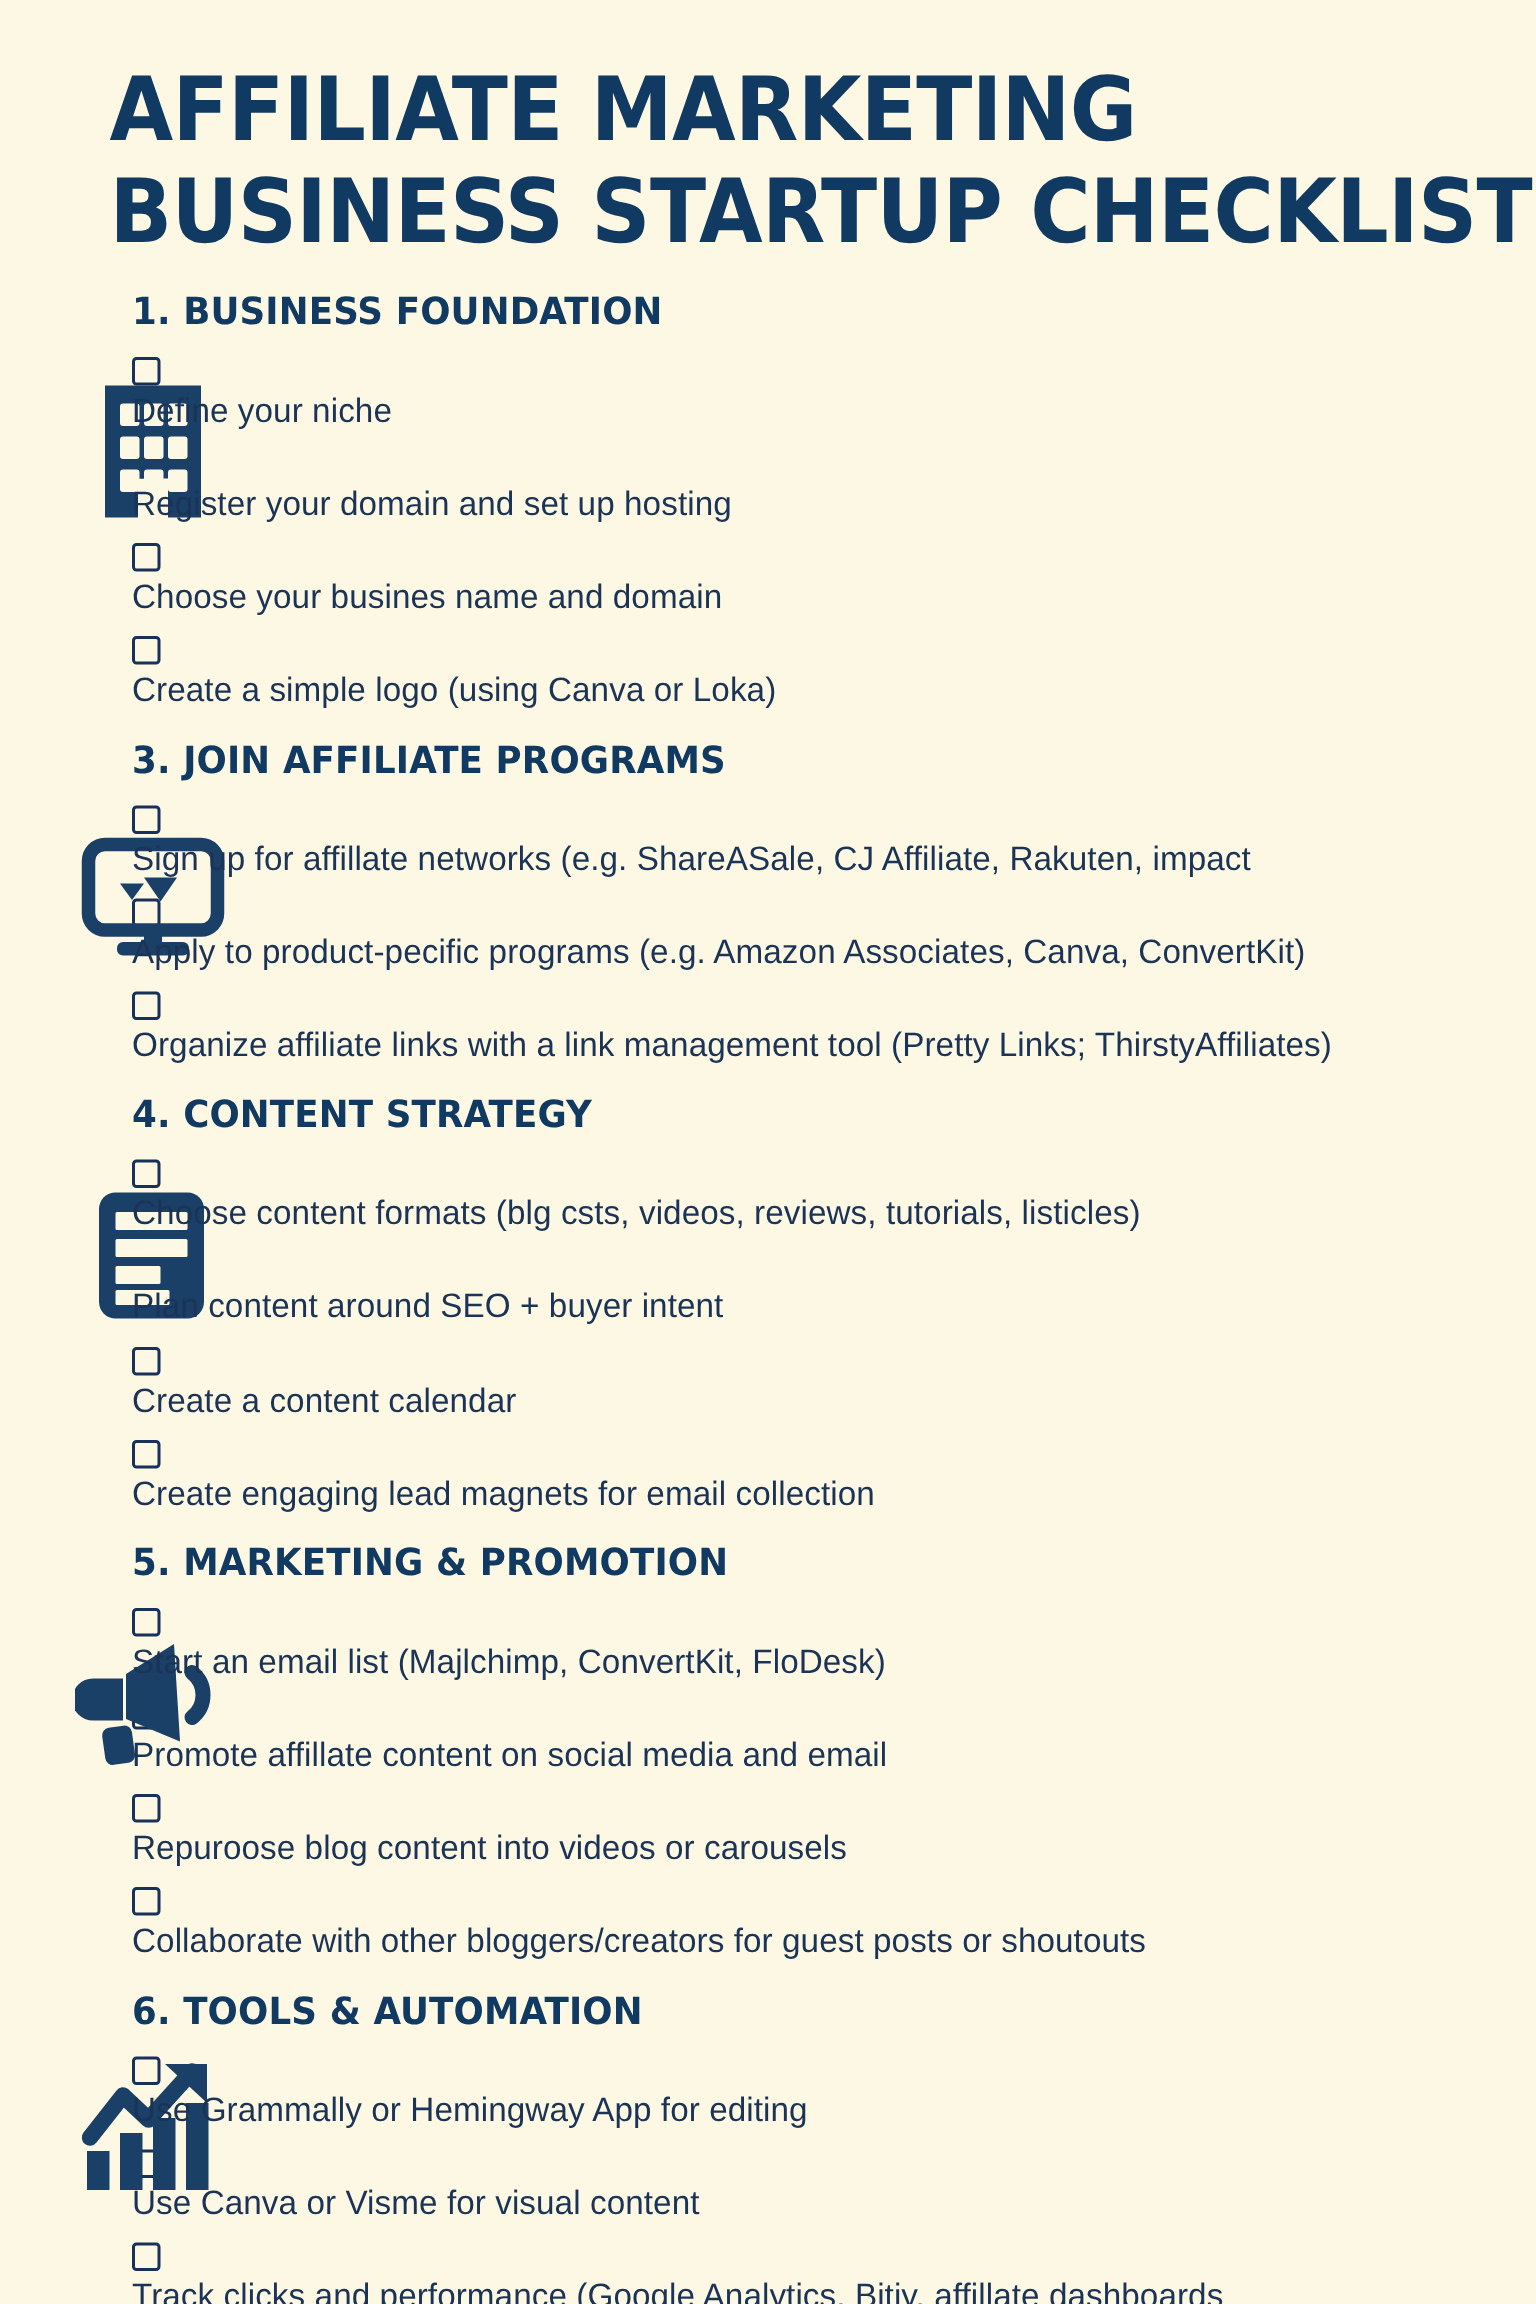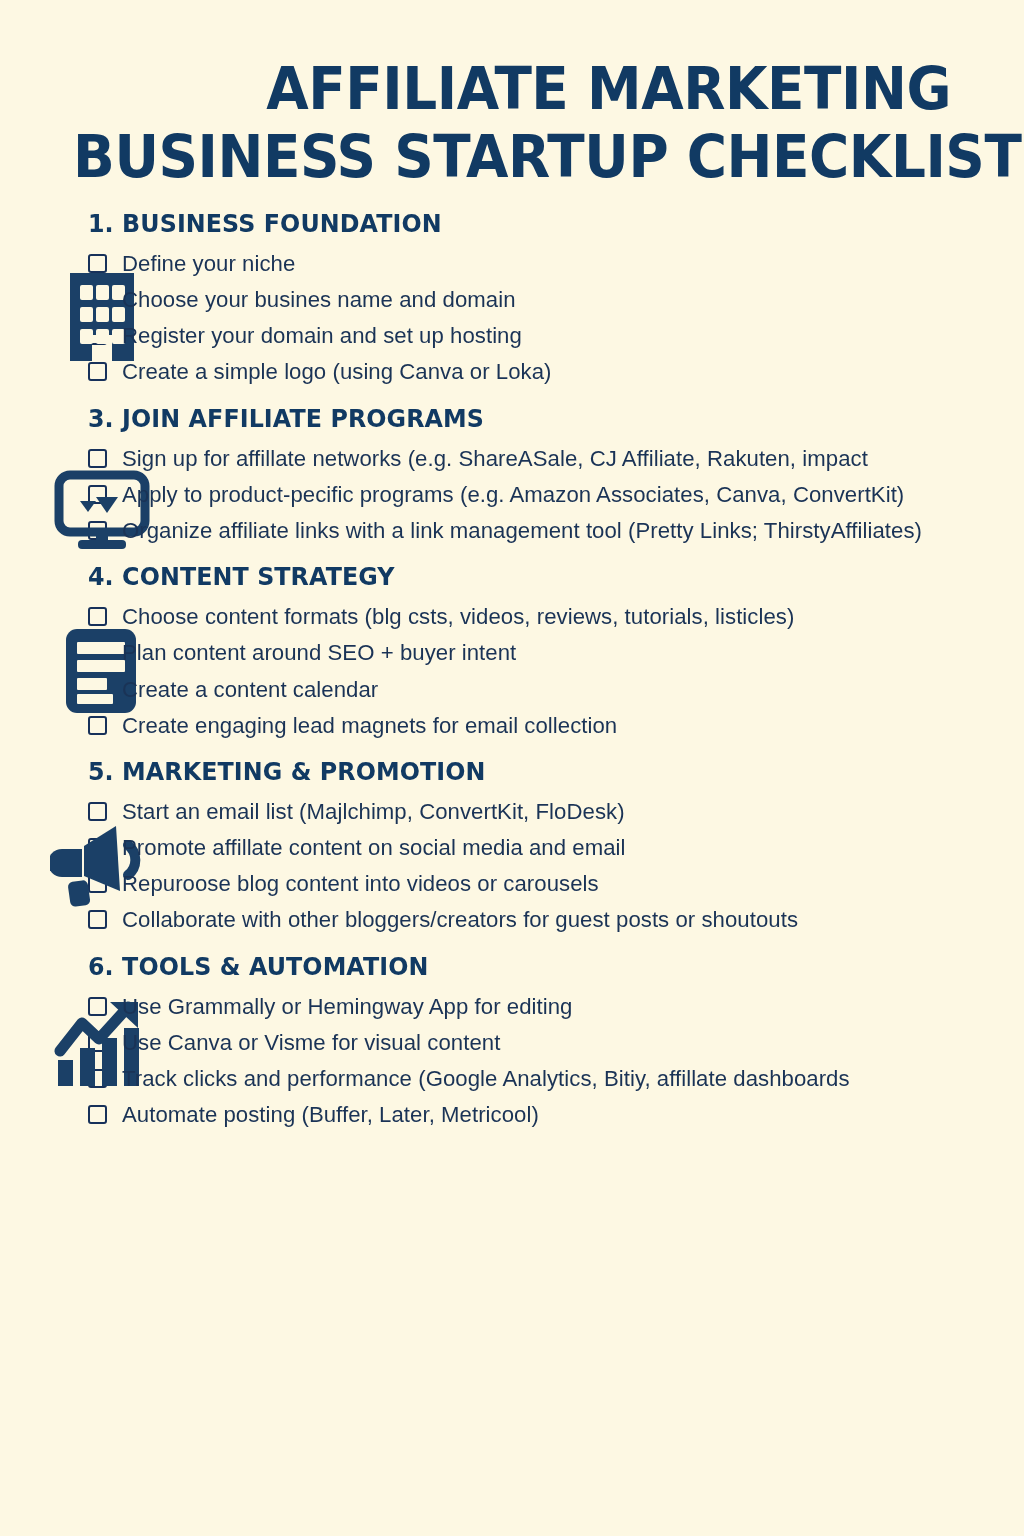--- a/index.html
+++ b/index.html
@@ -12,22 +12,22 @@
   body {
     background:#FDF8E3;
     font-family:"Liberation Sans", sans-serif;
     color:#1A3356;
     overflow:hidden;
     position:relative;
   }
 
   
   .title-block {
-    padding:60px 40px 0 40px;
-    text-align:right;
+    padding:44px 40px 0 40px;
+    text-align:left;
   }
   .title-line {
     font-family:"DejaVu Sans", sans-serif;
     font-weight:bold;
     font-size:59px;
     line-height:0.99;
     letter-spacing:-0.5px;
     color:#113A63;
     transform:scaleX(0.93);
     transform-origin:center;
@@ -66,20 +66,21 @@
     white-space:nowrap;
     margin-bottom:9px;
   }
 
   .items { list-style:none; }
 
   .item {
     display:flex;
     align-items:flex-start;
     margin-bottom:2px;
+    flex-direction:column;
   }
 
   .checkbox {
     flex:0 0 auto;
     width:19px;
     height:19px;
     border:2.5px solid #17315A;
     border-radius:3px;
     margin-top:7px;
     margin-right:15px;
@@ -122,25 +123,25 @@
         </svg>
       </div>
       <div class="sec-head">1. BUSINESS FOUNDATION</div>
       <ul class="items">
         <li class="item">
           <span class="checkbox"></span>
           <span class="item-text">Define your niche</span>
         </li>
         <li class="item">
           <span class="checkbox"></span>
+          <span class="item-text">Register your domain and set up hosting</span>
+        </li>
+        <li class="item">
+          <span class="checkbox"></span>
           <span class="item-text">Choose your busines name and domain</span>
-        </li>
-        <li class="item">
-          <span class="checkbox"></span>
-          <span class="item-text">Register your domain and set up hosting</span>
         </li>
         <li class="item">
           <span class="checkbox"></span>
           <span class="item-text">Create a simple logo (using Canva or Loka)</span>
         </li>
       </ul>
     </div>
     <div class="section">
       <div class="sec-icon" style="top: 66.5px;">
         <svg xmlns="http://www.w3.org/2000/svg" width="100" height="80" viewBox="0 0 100 80">

